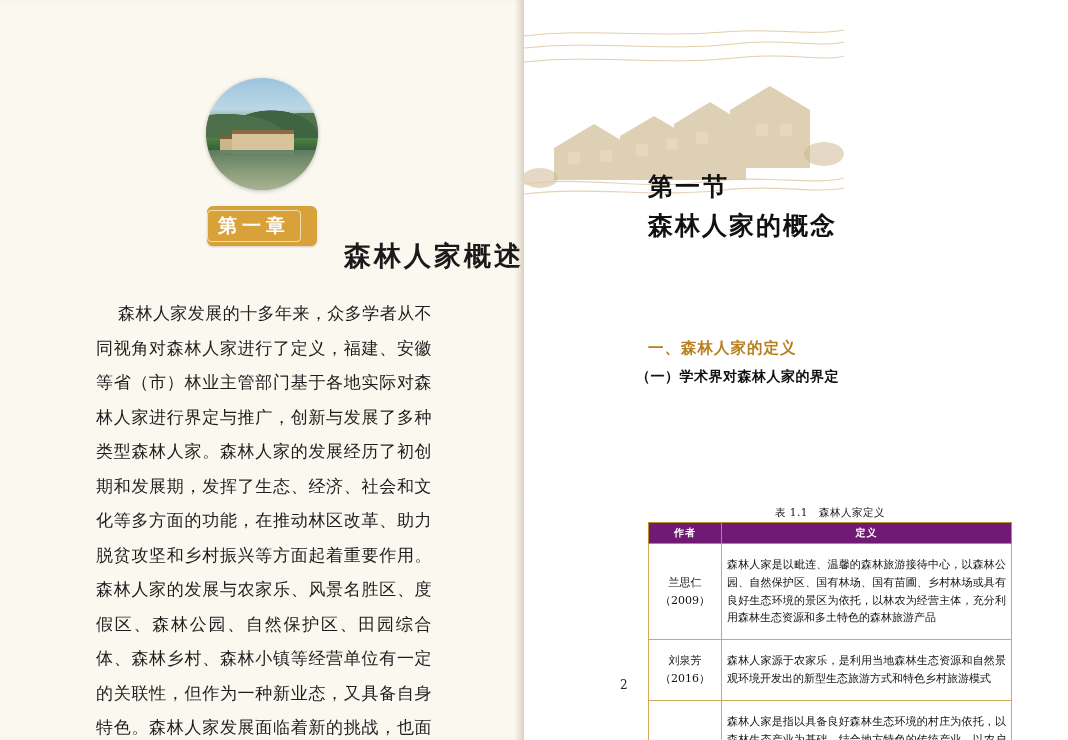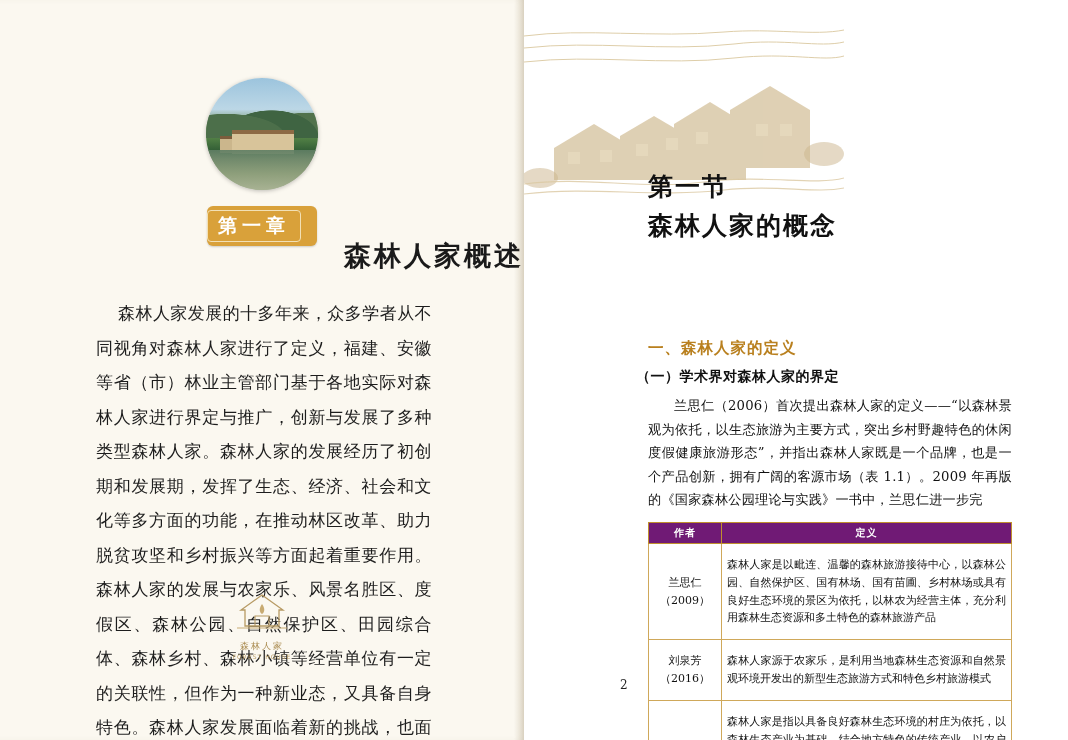--- a/index.html
+++ b/index.html
@@ -305,30 +305,20 @@
     </div>
 
     <div class="chapter-badge">
       <div class="chapter-badge-inner">第一章</div>
     </div>
 
     <div class="chapter-title">森林人家概述</div>
 
     <div class="chapter-abstract">森林人家发展的十多年来，众多学者从不同视角对森林人家进行了定义，福建、安徽等省（市）林业主管部门基于各地实际对森林人家进行界定与推广，创新与发展了多种类型森林人家。森林人家的发展经历了初创期和发展期，发挥了生态、经济、社会和文化等多方面的功能，在推动林区改革、助力脱贫攻坚和乡村振兴等方面起着重要作用。森林人家的发展与农家乐、风景名胜区、度假区、森林公园、自然保护区、田园综合体、森林乡村、森林小镇等经营单位有一定的关联性，但作为一种新业态，又具备自身特色。森林人家发展面临着新的挑战，也面临新的发展机遇。</div>
 
-    <div class="logo-block">
-      <svg class="logo-mark" viewBox="0 0 62 42">
-        <path d="M31 5 L52 20 L48 20 L48 36 L14 36 L14 20 L10 20 Z" fill="none" stroke="#b79a63" stroke-width="1.3"></path>
-        <path d="M24 36 L24 26 L38 26 L38 36" fill="none" stroke="#b79a63" stroke-width="1.1"></path>
-        <path d="M31 14 C28 18 28 22 31 24 C34 22 34 18 31 14 Z" fill="#c8ab72"></path>
-        <path d="M6 38 L56 38" stroke="#c8ab72" stroke-width="1"></path>
-      </svg>
-      <div class="logo-text">森林人家</div>
-      <div class="logo-sub">FOREST HOUSE</div>
-    </div>
 
   </div>
 
   <div class="gutter"></div>
 
   <div class="page-right">
 
     <svg class="deco-banner" viewBox="0 0 320 170">
       <g fill="none" stroke="#d8c59a" stroke-width="1">
         <path d="M0 8 C60 0 130 10 200 4 C250 0 290 8 320 2"></path>
@@ -360,22 +350,22 @@
       </g>
     </svg>
 
     <div class="section-head">
       <div class="section-num">第一节</div>
       <div class="section-name">森林人家的概念</div>
     </div>
 
     <div class="h1-line">一、森林人家的定义</div>
     <div class="h2-line">（一）学术界对森林人家的界定</div>
-    <div class="body-par">兰思仁（2006）首次提出森林人家的定义——“以森林景观为依托，以生态旅游为主要方式，突出乡村野趣特色的休闲度假健康旅游形态”，并指出森林人家既是一个品牌，也是一个产品创新，拥有广阔的客源市场（表 1.1）。2009 年再版的《国家森林公园理论与实践》一书中，兰思仁进一步完</div>
-
+
+    <div class="table-caption">表 1.1　森林人家定义</div>
 
     <table class="tbl">
       <thead>
         <tr>
           <th>作者</th>
           <th>定义</th>
         </tr>
       </thead>
       <tbody>
         <tr>

